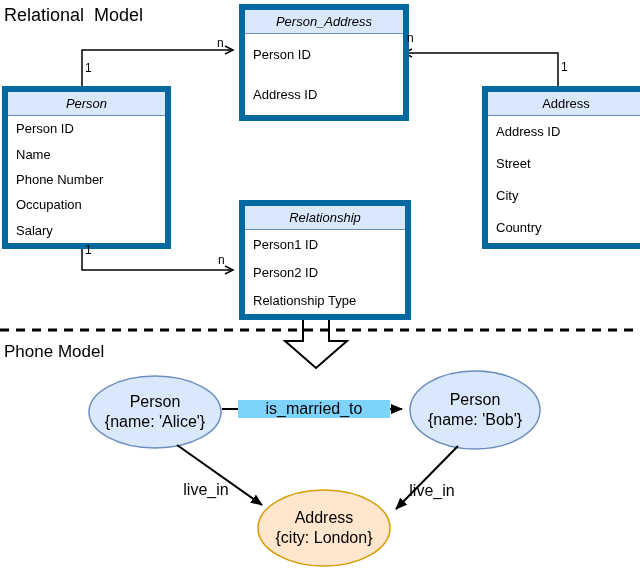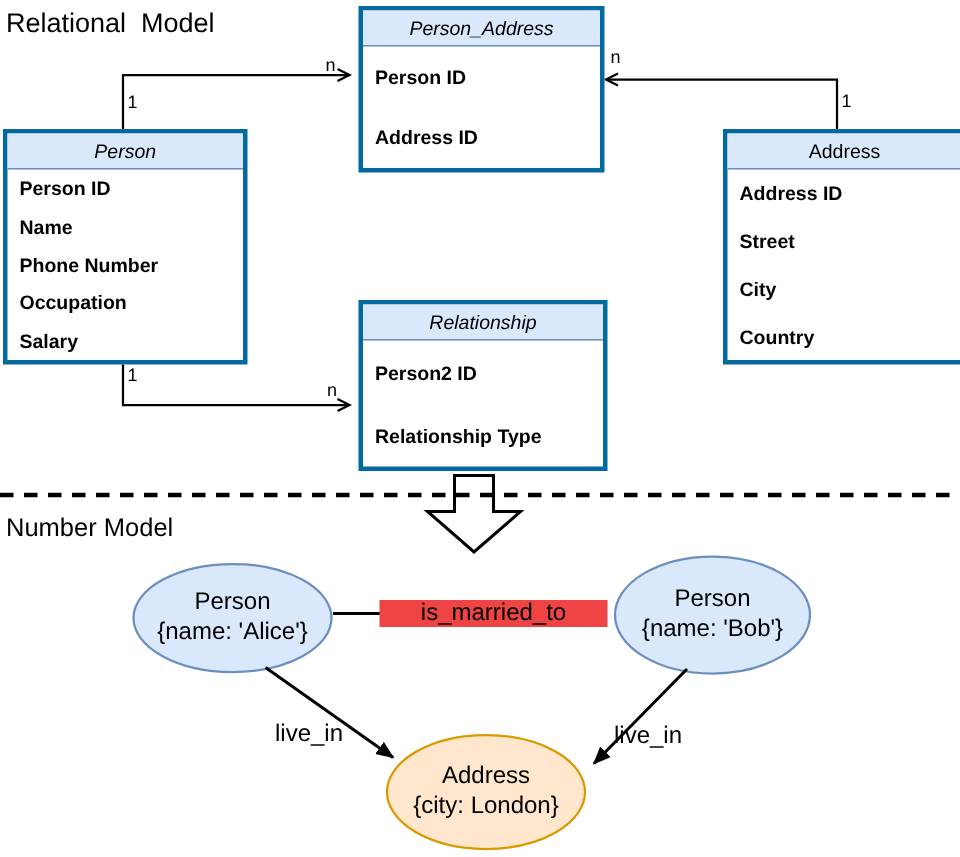--- a/index.html
+++ b/index.html
@@ -7,29 +7,29 @@
     position:relative; width:640px; height:571px; background:#fff;
     font-family:"Liberation Sans", sans-serif; color:#000; overflow:hidden;
   }
   #lines { position:absolute; left:0; top:0; width:640px; height:571px; }
 
   .section-title { position:absolute; font-size:18px; white-space:pre; }
   #relational-title { left:4px; top:5px; }
   #graph-title { left:4px; top:342px; font-size:17px; }
 
   .er-table {
-    position:absolute; background:#fff; border:3px solid #0369a1;
+    position:absolute; background:#fff; border:6px solid #0369a1;
     display:flex; flex-direction:column; font-size:13px;
   }
   .er-header {
     height:23px; flex:0 0 23px; background:#dae8fc; border-bottom:1px solid #6c8ebf;
     display:flex; align-items:center; justify-content:center; font-style:italic;
   }
   .er-header.plain { font-style:normal; }
-  .er-row { flex:1; display:flex; align-items:center; padding-left:8px;font-weight:bold; }
+  .er-row { flex:1; display:flex; align-items:center; padding-left:8px; }
 
   #tbl-person-address { left:239px; top:4px;  width:158px; height:105px; }
   #tbl-person         { left:2px;   top:86px; width:157px; height:151px; }
   #tbl-address        { left:482px; top:86px; width:156px; height:151px; }
   #tbl-relationship   { left:239px; top:200px; width:160px; height:108px;text-align:right; }
 
   .mult { position:absolute; font-size:12px; line-height:12px; }
   #m-a1 { left:85px;  top:62px;  }
   #m-an { left:217px; top:37px;  }
   #m-b1 { left:561px; top:61px;  }
@@ -38,21 +38,21 @@
   #m-cn { left:218px; top:254px; }
 
   .node-label {
     position:absolute; text-align:center; font-size:16px; line-height:20px;
   }
   #node-alice-label   { left:90px;  top:392px; width:130px; }
   #node-bob-label     { left:410px; top:390px; width:130px; }
   #node-address-label { left:258px; top:508px; width:132px; }
 
   .edge-label { position:absolute; text-align:center; font-size:16px; line-height:18px; }
-  #edge-married-label { left:253px; top:400px; width:152px; background:#ef4444; }
+  #edge-married-label { left:238px; top:400px; width:152px; background:#7dd3fc; }
   #edge-livein-left-label  { left:166px; top:481px; width:80px; }
   #edge-livein-right-label { left:392px; top:482px; width:80px; }
 </style>
 </head>
 <body>
 
 <div id="canvas">
 
   <svg id="lines" viewBox="0 0 640 571" xmlns="http://www.w3.org/2000/svg">
     <defs>
@@ -75,21 +75,21 @@
     <ellipse cx="155" cy="412" rx="66" ry="36" fill="#dae8fc" stroke="#6c8ebf" stroke-width="1.5"></ellipse>
     <ellipse cx="475" cy="410" rx="65" ry="39" fill="#dae8fc" stroke="#6c8ebf" stroke-width="1.5"></ellipse>
     <ellipse cx="324" cy="528" rx="66" ry="38" fill="#ffe6cc" stroke="#d79b00" stroke-width="1.5"></ellipse>
 
     <line x1="222" y1="409" x2="402" y2="409" stroke="#000" stroke-width="2" marker-end="url(#mFill)"></line>
     <line x1="177" y1="445" x2="262" y2="505" stroke="#000" stroke-width="2" marker-end="url(#mFill)"></line>
     <line x1="458" y1="446" x2="396" y2="509" stroke="#000" stroke-width="2" marker-end="url(#mFill)"></line>
   </svg>
 
   <div id="relational-title" class="section-title">Relational  Model</div>
-  <div id="graph-title" class="section-title">Number Model</div>
+  <div id="graph-title" class="section-title">Phone Model</div>
 
   <div id="tbl-person-address" class="er-table">
     <div class="er-header">Person_Address</div>
     <div class="er-row">Person ID</div>
     <div class="er-row">Address ID</div>
   </div>
 
   <div id="tbl-person" class="er-table">
     <div class="er-header">Person</div>
     <div class="er-row">Person ID</div>
@@ -102,20 +102,21 @@
   <div id="tbl-address" class="er-table">
     <div class="er-header plain">Address</div>
     <div class="er-row">Address ID</div>
     <div class="er-row">Street</div>
     <div class="er-row">City</div>
     <div class="er-row">Country</div>
   </div>
 
   <div id="tbl-relationship" class="er-table">
     <div class="er-header">Relationship</div>
+    <div class="er-row">Person1 ID</div>
     <div class="er-row">Person2 ID</div>
     <div class="er-row">Relationship Type</div>
   </div>
 
   <span id="m-a1" class="mult">1</span>
   <span id="m-an" class="mult">n</span>
   <span id="m-b1" class="mult">1</span>
   <span id="m-bn" class="mult">n</span>
   <span id="m-c1" class="mult">1</span>
   <span id="m-cn" class="mult">n</span>

